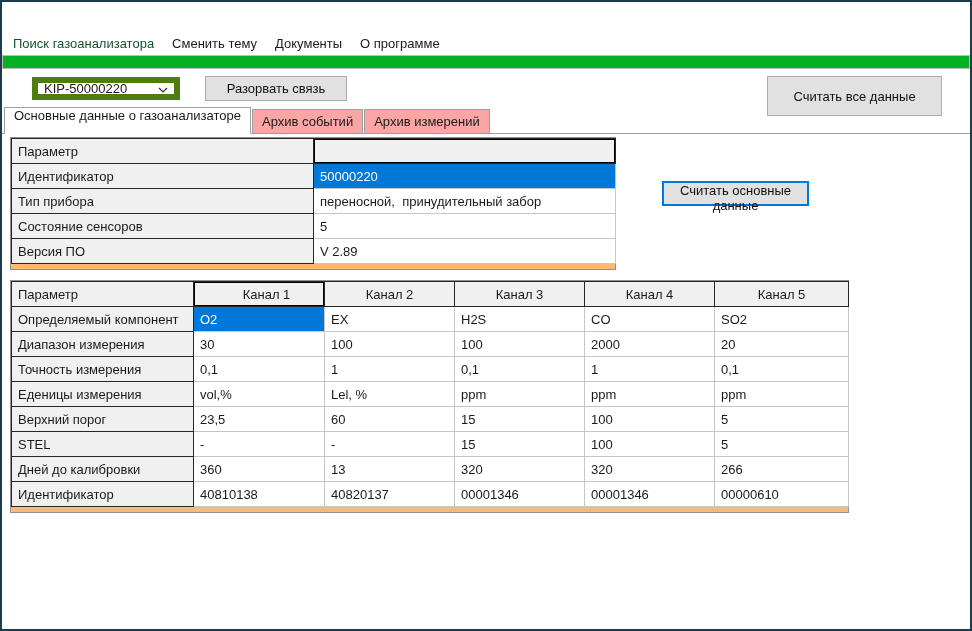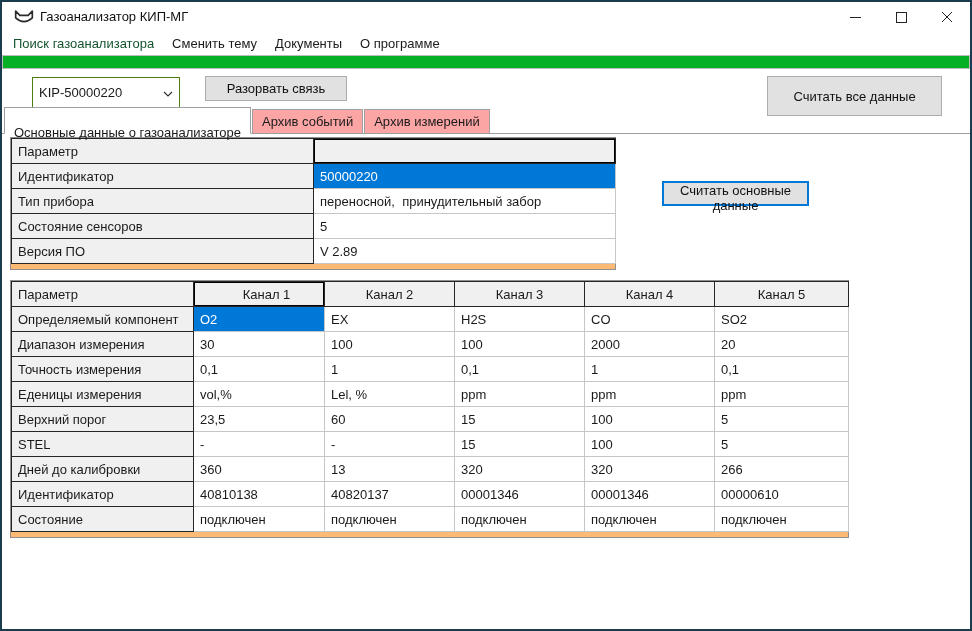--- a/index.html
+++ b/index.html
@@ -21,35 +21,35 @@
   .menubar { position:absolute; left:2px; top:31px; height:21px; display:flex; align-items:center; }
   .menu-item { font-size:13px; padding:2px 9px; color:#1a1a1a; }
   .menu-item.disabled { color:#14532d; }
 
   
   .progressbar { position:absolute; left:0px; top:53px; width:968px; height:14px;
                  border:1px solid #bcbcbc; background:#e6e6e6; }
   .progressbar .fill { height:100%; background:#06b025; }
 
   
-  .combo { position:absolute; left:30px; top:75px; width:148px; height:31px; background:#fff;
-           border:1px solid #4d7c0f; display:flex; align-items:center; padding:0 6px; font-size:13px; }
+  .combo { position:absolute; left:30px; top:75px; width:148px; height:23px; background:#fff;
+           border:6px solid #4d7c0f; display:flex; align-items:center; padding:0 6px; font-size:13px; }
   .combo .val { flex:1 1 auto; }
   .btn { position:absolute; background:#e1e1e1; border:1px solid #adadad; font-size:13px;
          font-family:"Liberation Sans", sans-serif; color:#111; }
   .btn-disconnect { left:203px; top:74px; width:142px; height:25px; }
   .btn-readall   { left:765px; top:74px; width:175px; height:40px; }
   .btn-readmain  { left:660px; top:179px; width:147px; height:25px; border:2px solid #0078d7; }
 
   
   .tabstrip { position:absolute; left:0; top:105px; width:968px; height:27px;
               border-bottom:1px solid #9f9f9f; display:flex; align-items:flex-end; padding-left:2px; }
   .tab { font-size:13px; padding:4px 9px 5px 9px; border:1px solid #9f9f9f; border-bottom:none;
          background:#fca5a5; margin-right:1px; height:24px; }
-  .tab.active { background:#ffffff; height:27px; margin-bottom:-1px; padding-top:17px;
+  .tab.active { background:#ffffff; height:27px; margin-bottom:-1px; padding-top:0;
                 border-bottom:1px solid #ffffff; position:relative; z-index:2; }
 
   
   .gridwrap { position:absolute; background:#fdba74; border:1px solid #8f8f8f; padding:0 0 5px 0; }
   .gridwrap.main    { left:8px;  top:135px; width:606px; }
   .gridwrap.channel { left:8px;  top:278px; width:839px; }
   table.grid { border-collapse:collapse; table-layout:fixed; width:100%; }
   table.grid td, table.grid th { height:25px; font-size:13px; font-weight:normal;
         padding:0 6px; text-align:left; overflow:hidden; white-space:pre; }
   .rowhdr { background:#f0f0f0; border:1px solid #262626; padding-left:8px; }
@@ -57,45 +57,20 @@
   th.colhdr.center { text-align:center; }
   th.colhdr.current { box-shadow: inset 0 0 0 1px #000; padding-left: 21px; }
   td.cell { background:#ffffff; border:1px solid #c6c6c6; }
   td.cell.sel { background:#0078d7; color:#ffffff; }
 </style>
 </head>
 <body>
 
 <div class="window">
 
-  <div class="titlebar">
-    <span class="app-icon">
-      <svg width="20" height="16" viewBox="0 0 24 18">
-        <path d="M2 2 L7 7 H17 L22 2 V10 Q12 19 2 10 Z" fill="none" stroke="#2b2b2b" stroke-width="2" stroke-linejoin="round"></path>
-      </svg>
-    </span>
-    <span class="title-text">Газоанализатор КИП-МГ</span>
-    <div class="win-controls">
-      <button class="winbtn">
-        <svg width="11" height="11" viewBox="0 0 11 11">
-            <line x1="0" y1="5.5" x2="11" y2="5.5" stroke="#222" stroke-width="1"></line>
-          </svg>
-      </button>
-      <button class="winbtn">
-        <svg width="11" height="11" viewBox="0 0 11 11">
-            <rect x="0.5" y="0.5" width="10" height="10" fill="none" stroke="#222" stroke-width="1"></rect>
-          </svg>
-      </button>
-      <button class="winbtn">
-        <svg width="12" height="12" viewBox="0 0 12 12">
-            <path d="M1 1 L11 11 M11 1 L1 11" stroke="#222" stroke-width="1" fill="none"></path>
-          </svg>
-      </button>
-    </div>
-  </div>
 
   <div class="menubar">
     <span class="menu-item disabled">Поиск газоанализатора</span>
     <span class="menu-item">Сменить тему</span>
     <span class="menu-item">Документы</span>
     <span class="menu-item">О программе</span>
   </div>
 
   <div class="progressbar">
     <div class="fill" style="width:100%"></div>
@@ -227,25 +202,17 @@
             <td class="cell">266</td>
           </tr>
           <tr>
             <td class="rowhdr">Идентификатор</td>
             <td class="cell">40810138</td>
             <td class="cell">40820137</td>
             <td class="cell">00001346</td>
             <td class="cell">00001346</td>
             <td class="cell">00000610</td>
           </tr>
-          <tr>
-            <td class="rowhdr">Состояние</td>
-            <td class="cell">подключен</td>
-            <td class="cell">подключен</td>
-            <td class="cell">подключен</td>
-            <td class="cell">подключен</td>
-            <td class="cell">подключен</td>
-          </tr>
         </tbody>
     </table>
   </div>
 
 </div>
 
 </body></html>

